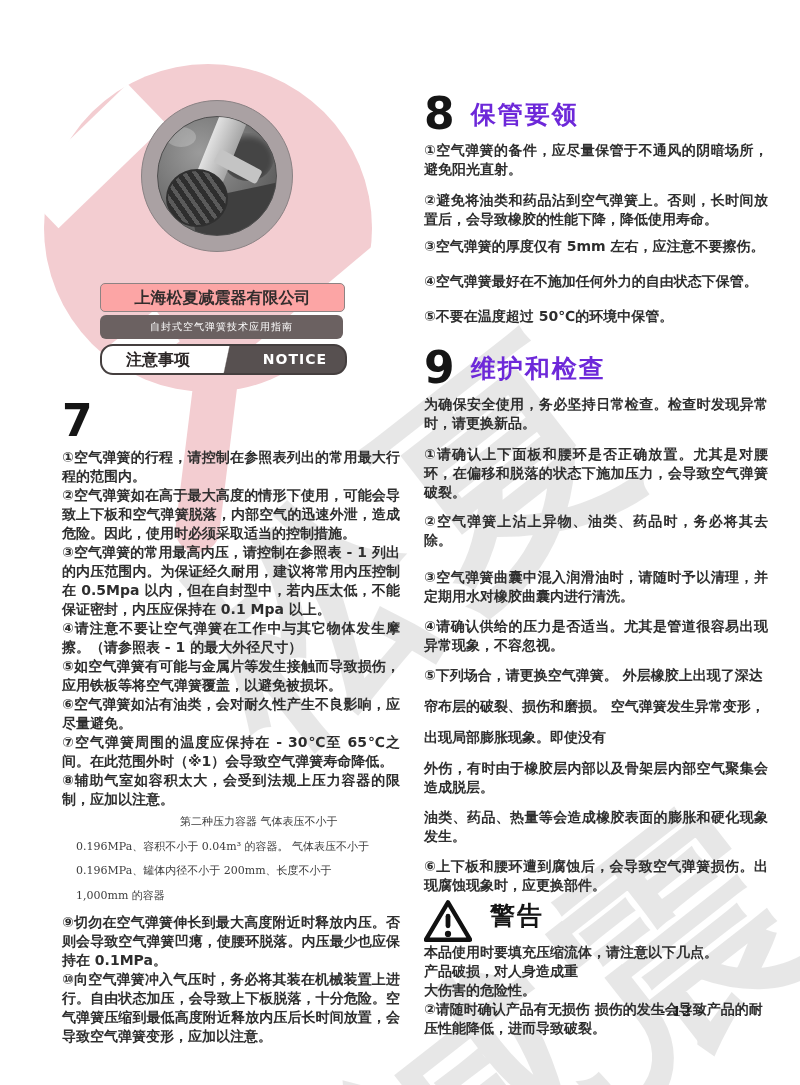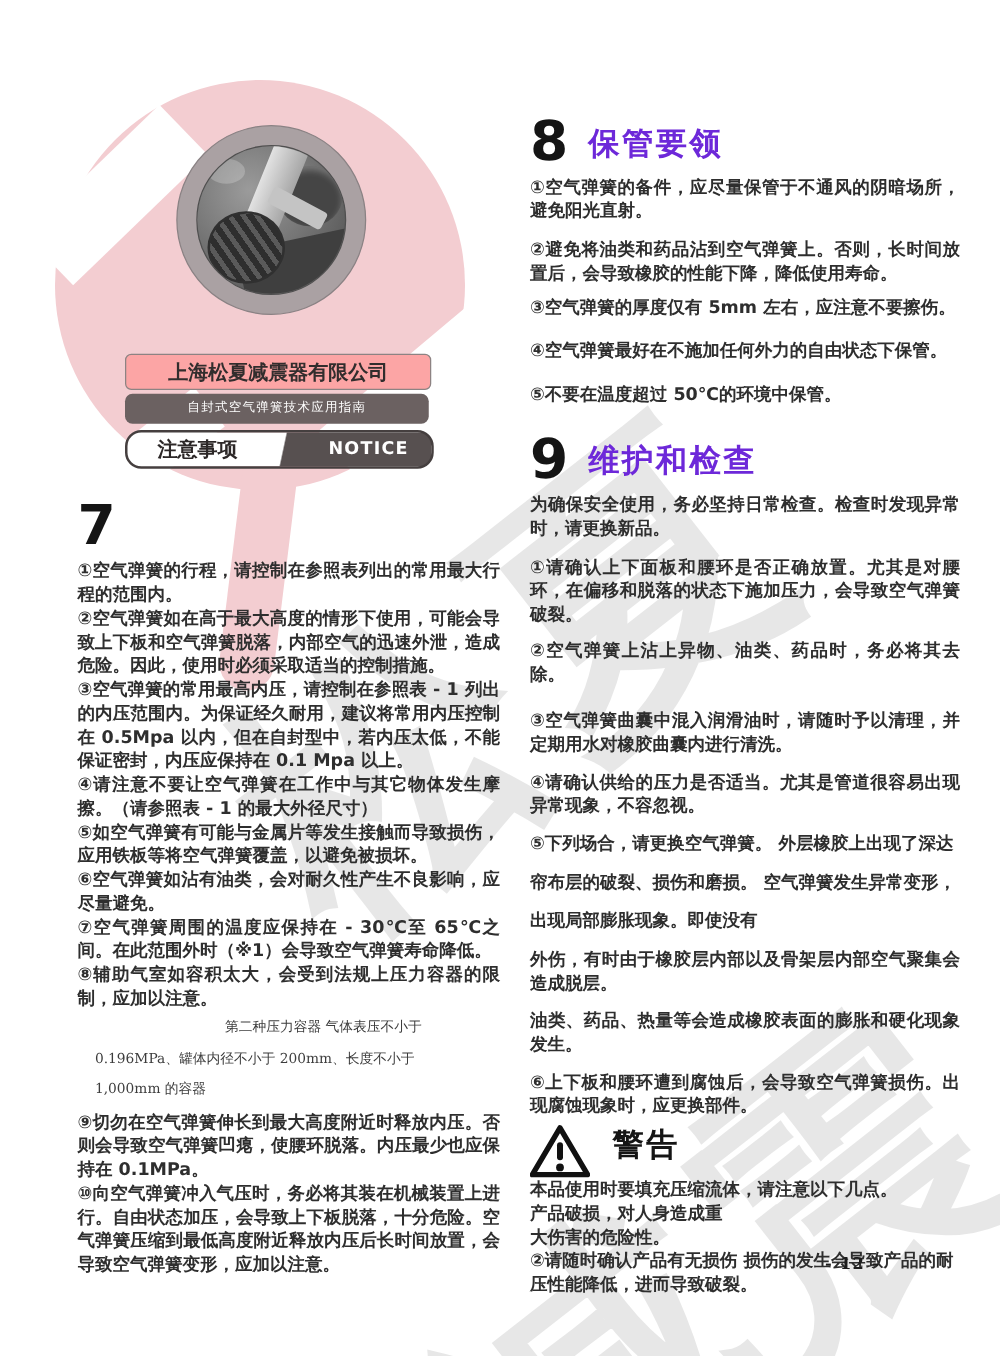--- a/index.html
+++ b/index.html
@@ -117,20 +117,21 @@
     </div>
     <p class="para body-start">①空气弹簧的行程，请控制在参照表列出的常用最大行程的范围内。</p>
     <p class="para mt2">②空气弹簧如在高于最大高度的情形下使用，可能会导致上下板和空气弹簧脱落，内部空气的迅速外泄，造成危险。因此，使用时必须采取适当的控制措施。</p>
     <p class="para mt2">③空气弹簧的常用最高内压，请控制在参照表 - 1 列出的内压范围内。为保证经久耐用，建议将常用内压控制在 0.5Mpa 以内，但在自封型中，若内压太低，不能保证密封，内压应保持在 0.1 Mpa 以上。</p>
     <p class="para mt2">④请注意不要让空气弹簧在工作中与其它物体发生摩擦。（请参照表 - 1 的最大外径尺寸）</p>
     <p class="para mt2">⑤如空气弹簧有可能与金属片等发生接触而导致损伤，应用铁板等将空气弹簧覆盖，以避免被损坏。</p>
     <p class="para mt2">⑥空气弹簧如沾有油类，会对耐久性产生不良影响，应尽量避免。</p>
     <p class="para mt2">⑦空气弹簧周围的温度应保持在 - 30℃至 65℃之间。在此范围外时（※1）会导致空气弹簧寿命降低。</p>
     <p class="para mt2">⑧辅助气室如容积太大，会受到法规上压力容器的限制，应加以注意。</p>
     <p class="fine fine-first">第二种压力容器 气体表压不小于</p>
+    <p class="fine">0.196MPa、容积不小于 0.04m³ 的容器。 气体表压不小于</p>
     <p class="fine">0.196MPa、罐体内径不小于 200mm、长度不小于</p>
     <p class="fine">1,000mm 的容器</p>
     <p class="para mt8">⑨切勿在空气弹簧伸长到最大高度附近时释放内压。否则会导致空气弹簧凹瘪，使腰环脱落。内压最少也应保持在 0.1MPa。</p>
     <p class="para mt2">⑩向空气弹簧冲入气压时，务必将其装在机械装置上进行。自由状态加压，会导致上下板脱落，十分危险。空气弹簧压缩到最低高度附近释放内压后长时间放置，会导致空气弹簧变形，应加以注意。</p>
   </div>
 
   <div class="col col-right">
     <div class="sec-head">
       <span class="sec-num">8</span>
       <span class="sec-title">保管要领</span>

